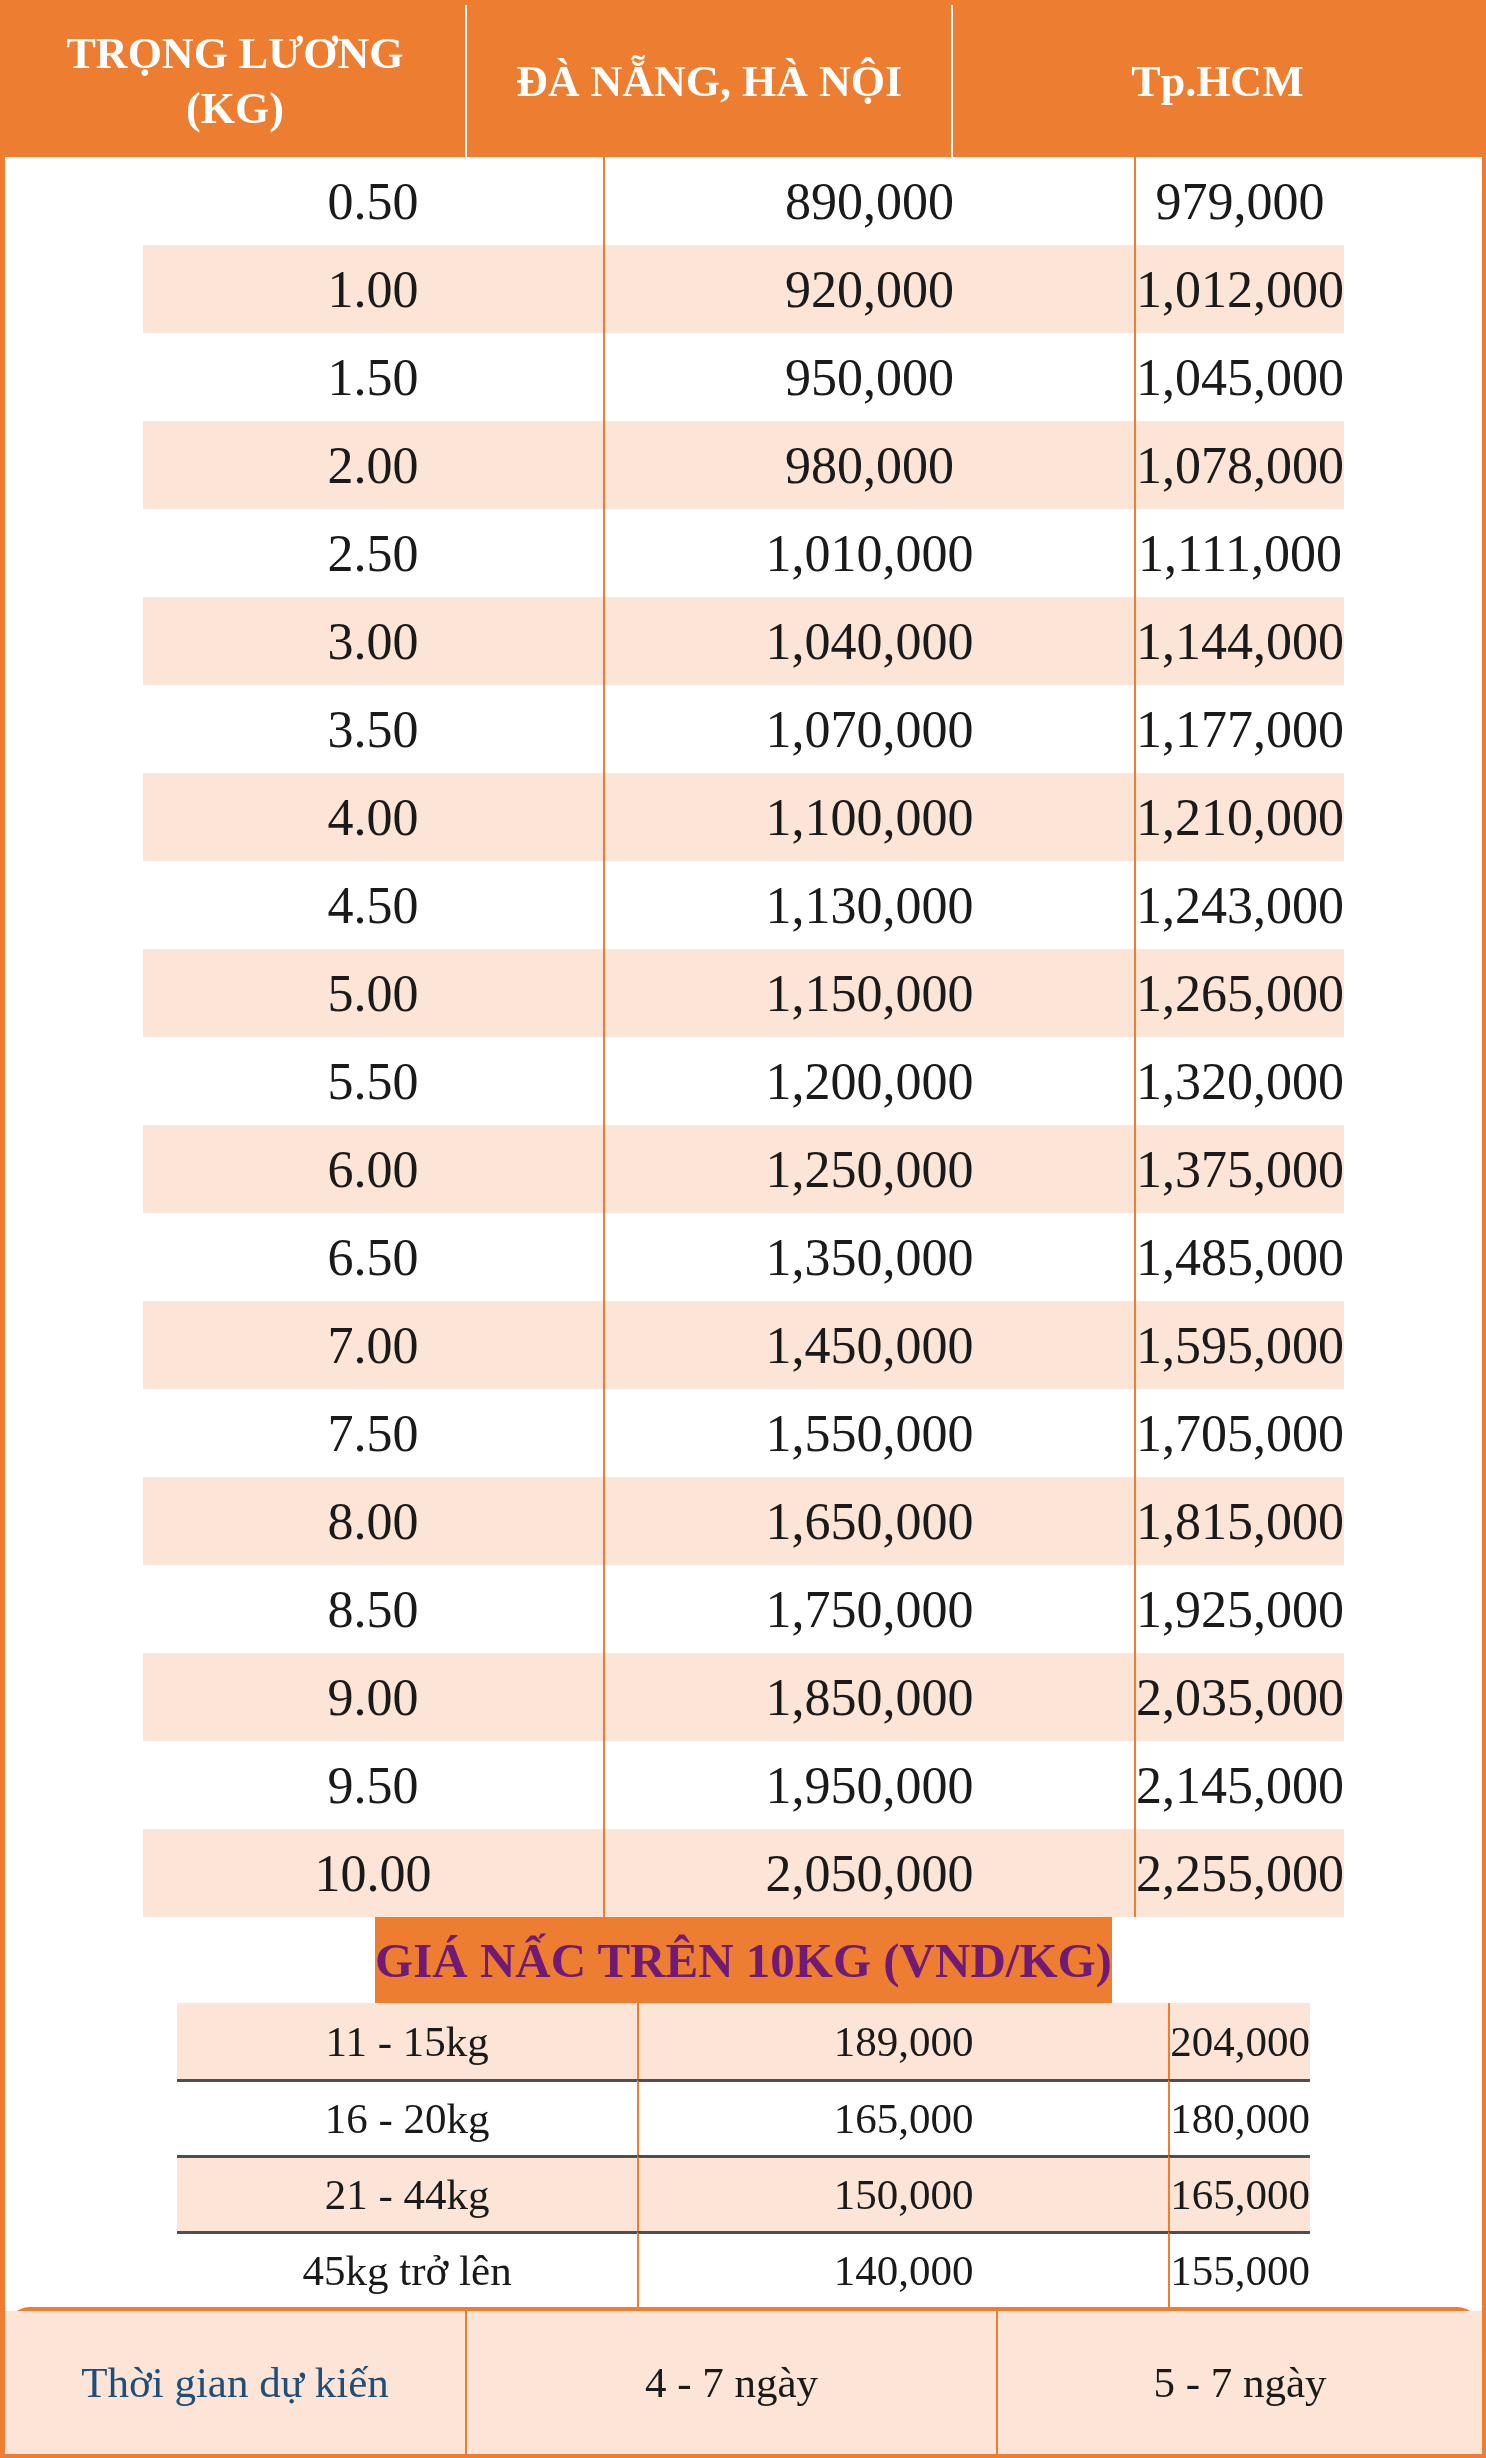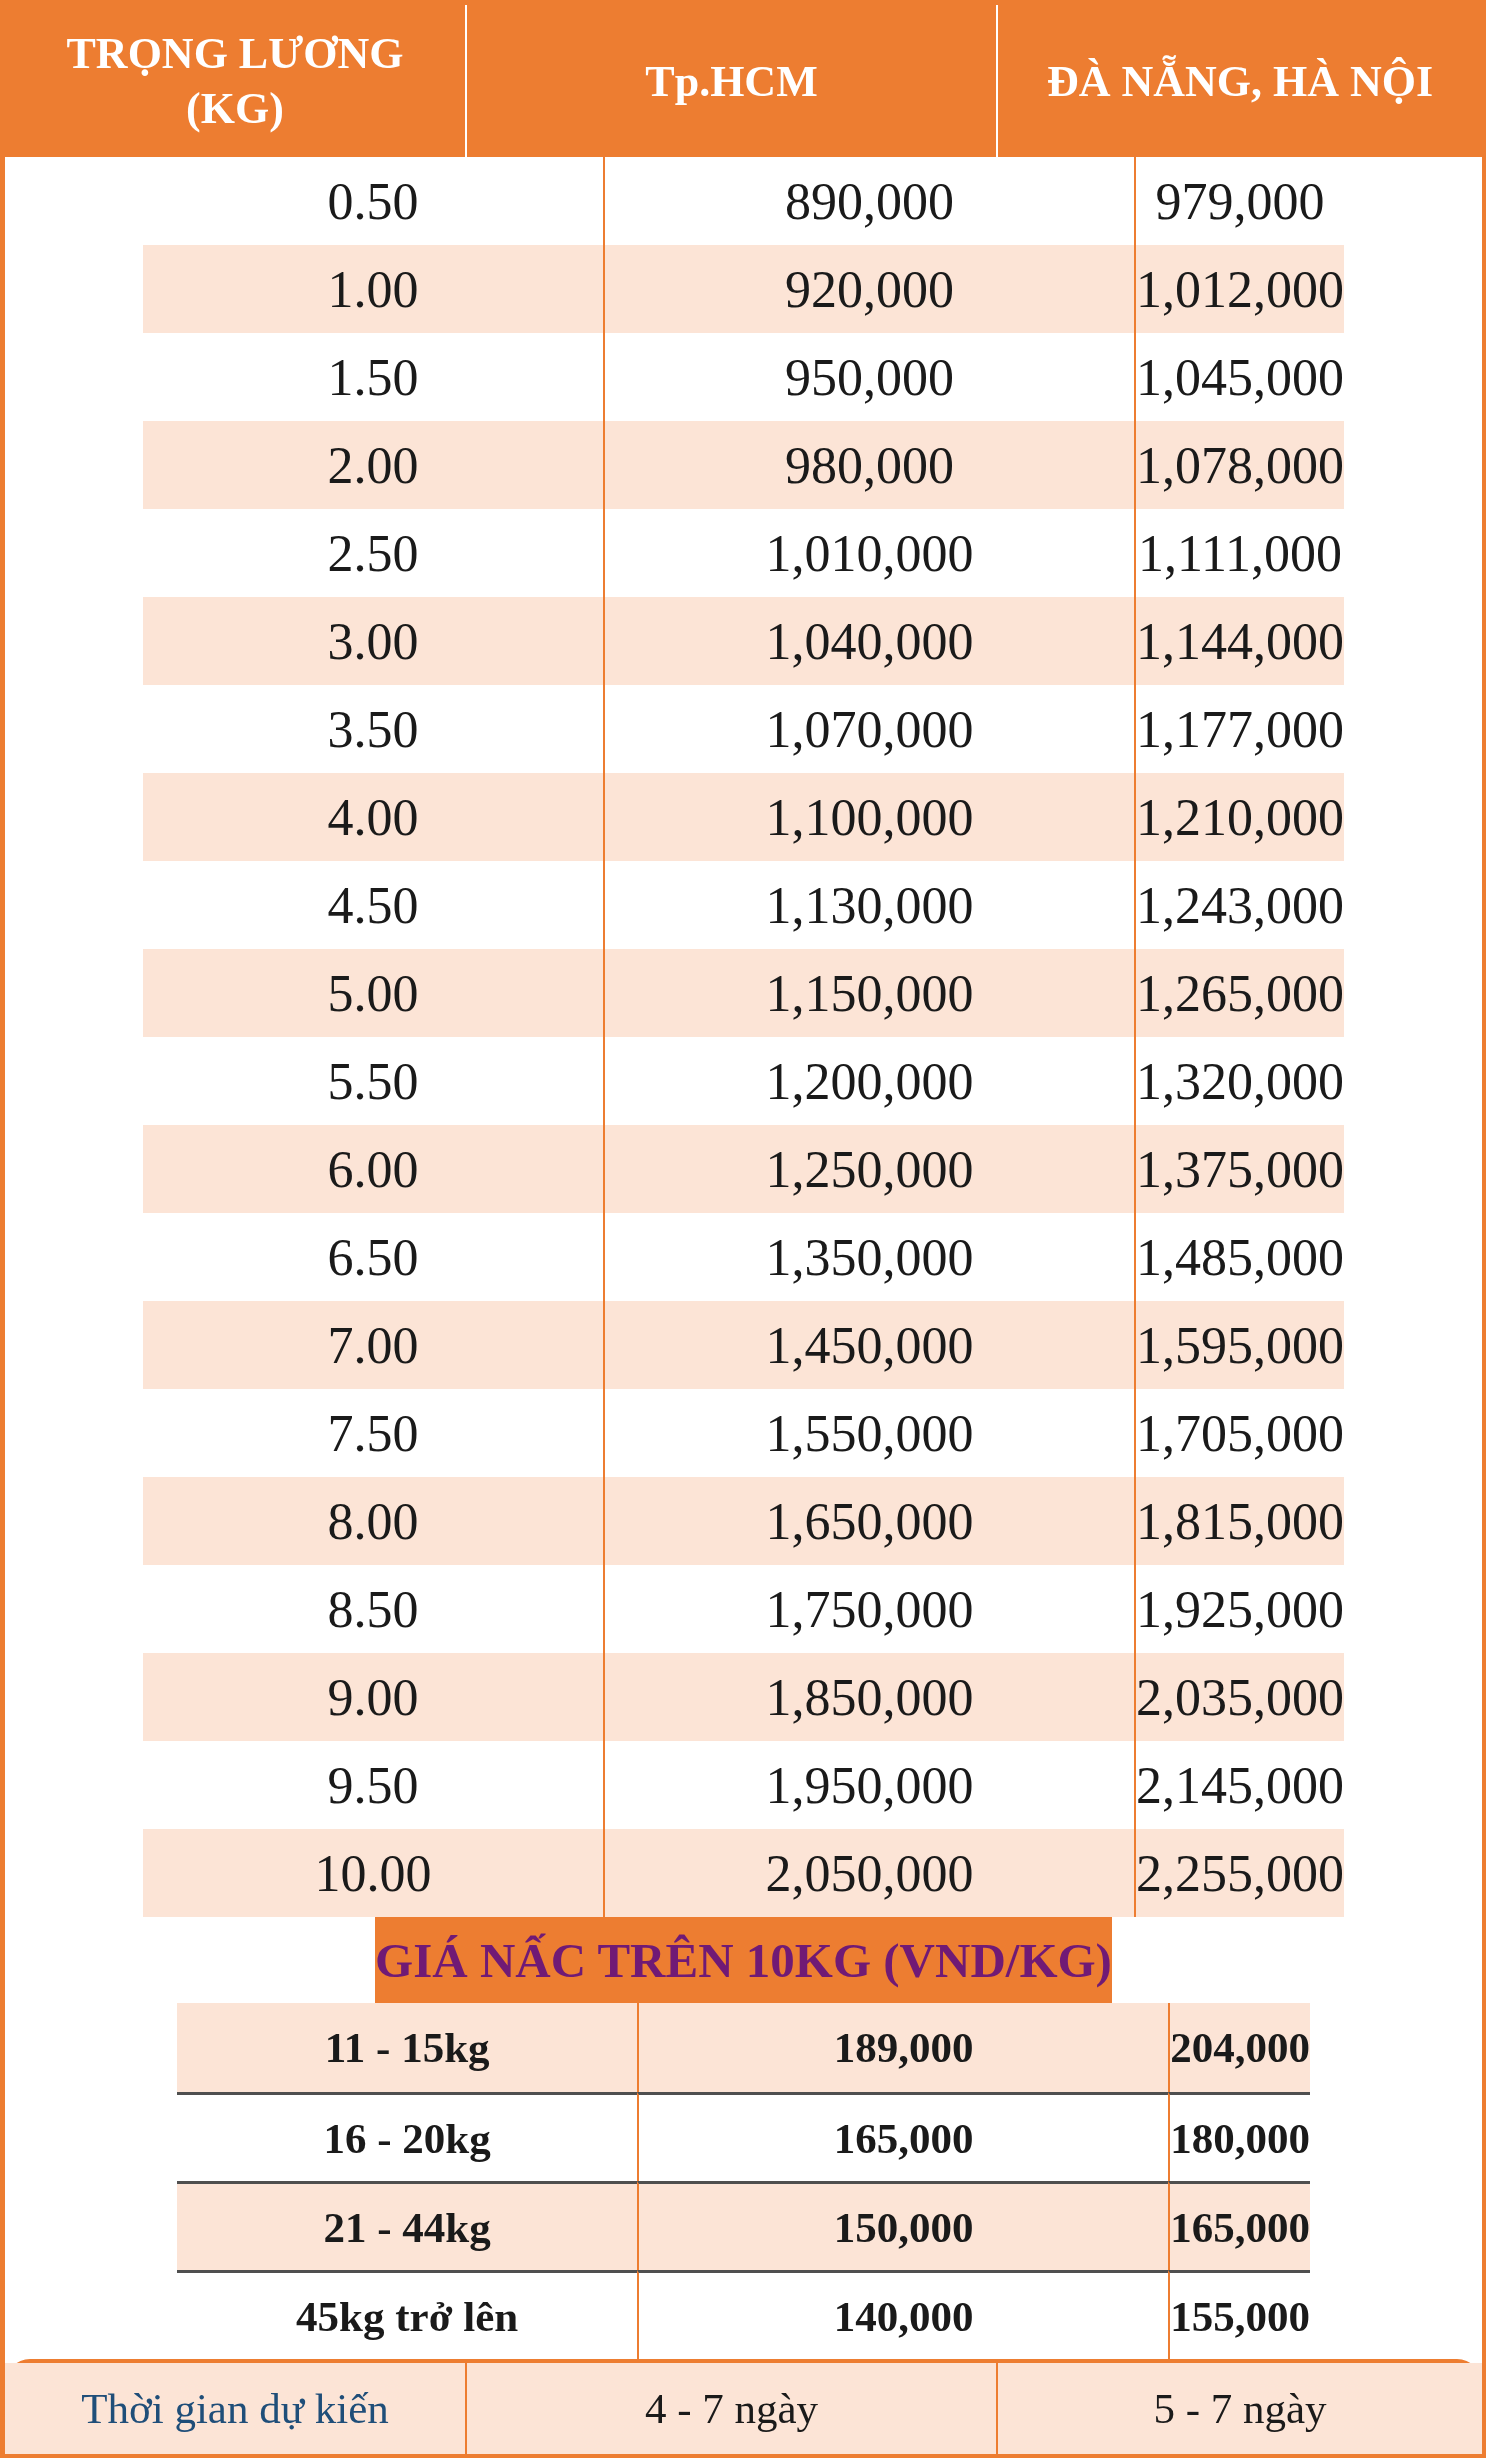--- a/index.html
+++ b/index.html
@@ -37,40 +37,40 @@
   .rate-row .cell{font-size:52px;}
   .rate-row .c2,.rate-row .c3{border-left:2.9px solid var(--orange,#ED7D31);}
   .rate-row.alt .cell{background:var(--peach,#FCE4D6);}
   
   .section-band{
     height:86px;background:var(--orange,#ED7D31);
     display:flex;align-items:center;justify-content:center;
     color:#701a75;font-weight:bold;font-size:49px;flex:0 0 auto;
   }
   
-  .tier-row{height:89px;font-weight:bold;}
+  .tier-row{height:76px;}
   .tier-row .cell{font-size:43px;}
   .tier-row .c2,.tier-row .c3{border-left:2.9px solid var(--orange,#ED7D31);}
   .tier-row.alt .cell{background:var(--peach,#FCE4D6);}
   .tier-row.dark-sep .cell{border-top:3.9px solid var(--dark-line,#4F4F4F);}
   
   .delivery-row{flex:1 1 auto;border-top:4.9px solid var(--orange,#ED7D31);border-radius:25px;}
   .delivery-row .cell{font-size:43px;background:var(--peach,#FCE4D6);}
   .delivery-row .c2,.delivery-row .c3{border-left:2.9px solid var(--orange,#ED7D31);}
   .delivery-row .label{color:var(--blue,#1F4E79);}
 </style>
 </head>
 <body>
 
 <div class="sheet">
 
   <div class="row thead">
     <div class="cell c1">TRỌNG LƯƠNG (KG)</div>
+    <div class="cell c3">ĐÀ NẴNG, HÀ NỘI</div>
     <div class="cell c2">Tp.HCM</div>
-    <div class="cell c3">ĐÀ NẴNG, HÀ NỘI</div>
   </div>
 
   <div id="rate-rows">
       <div class="row rate-row">
         <div class="cell c1">0.50</div>
         <div class="cell c2">890,000</div>
         <div class="cell c3">979,000</div>
       </div>
       <div class="row rate-row alt">
         <div class="cell c1">1.00</div>

